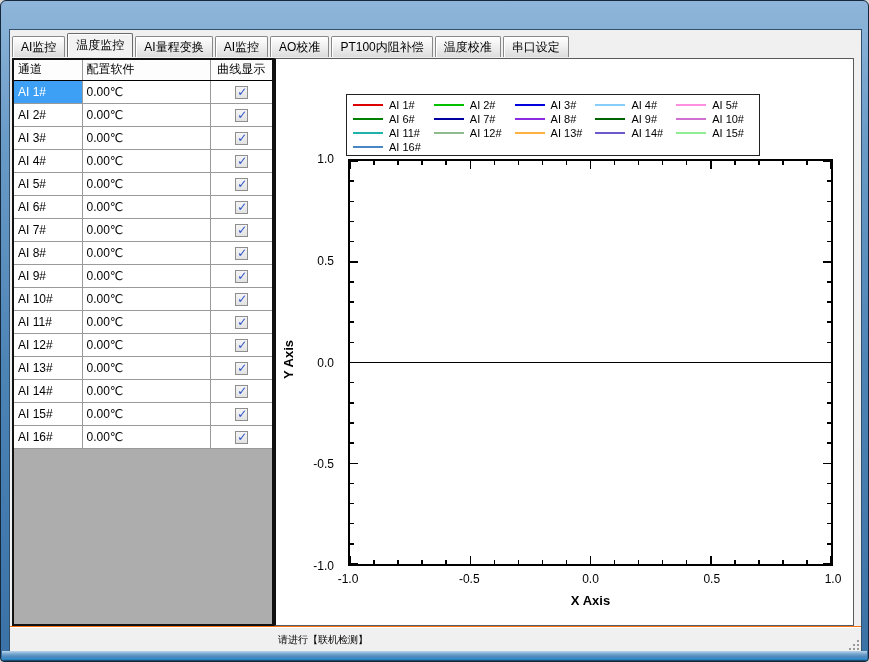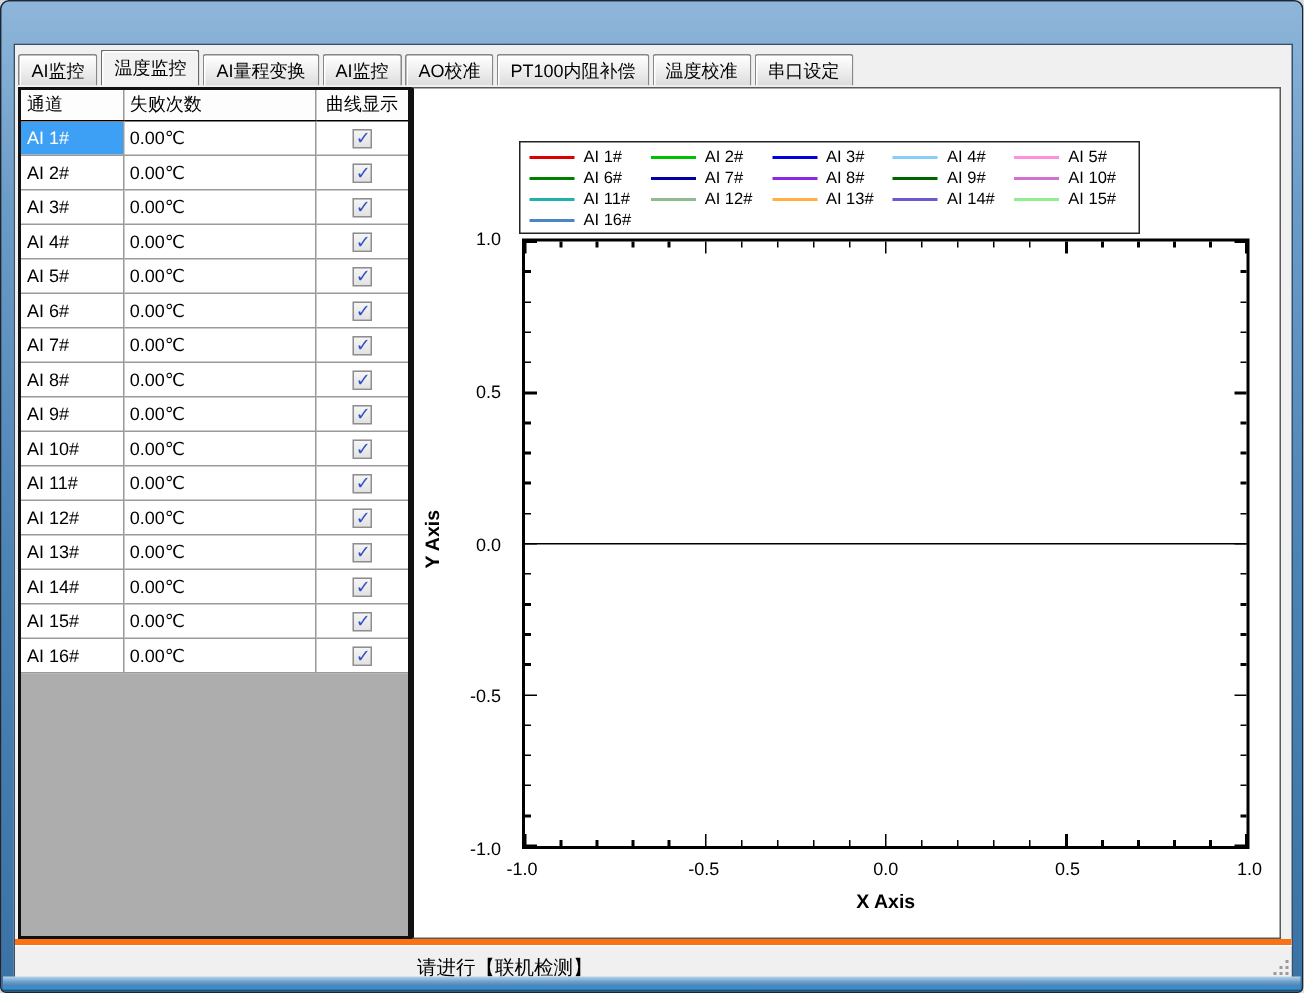--- a/index.html
+++ b/index.html
@@ -118,21 +118,21 @@
   .xticks{ position:absolute; left:72px; top:513px; width:485px; height:16px; }
   .xticks div{ position:absolute; transform:translateX(-50%); font-size:12px; color:#000; }
   .x-axis-label{ position:absolute; left:72px; top:534px; width:485px; text-align:center;
     font-size:13px; font-weight:bold; color:#000; }
   .y-axis-label{ position:absolute; left:-28px; top:293px; width:80px; text-align:center;
     font-size:13px; font-weight:bold; color:#000; transform:rotate(-90deg); }
 
   
   .statusbar{
     position:absolute; left:0; bottom:0; width:851px; height:26px; background:#f0f0f0;
-    border-top:4px solid #f97316; box-shadow:inset 0 1px 0 #ffffff; font-size:13px; color:#000;
+    border-top:1px solid #f97316; box-shadow:inset 0 1px 0 #ffffff; font-size:10px; color:#000;
   }
   .status-left{ position:absolute; left:268px; top:6px; white-space:nowrap; }
   .status-right{ position:absolute; right:95px; top:6px; white-space:nowrap; }
   .grip{ position:absolute; right:2px; bottom:2px; width:12px; height:12px; }
   .grip i{ position:absolute; width:2px; height:2px; background:#9a9a9a; }
 </style>
 </head>
 <body>
 
 <div class="window">
@@ -153,21 +153,21 @@
       <div class="left-panel">
         <table class="chan">
           <colgroup>
               <col class="c1">
               <col class="c2">
               <col class="c3">
             </colgroup>
           <thead>
               <tr id="table-head">
                 <th>通道</th>
-                <th>失败次数</th>
+                <th>配置软件</th>
                 <th>曲线显示</th>
               </tr>
             </thead>
           <tbody id="table-body">
               <tr>
                 <td class="sel">AI 1#</td>
                 <td>0.00℃</td>
                 <td><span class="cb"><span class="mark">✓</span></span></td>
               </tr>
               <tr>

